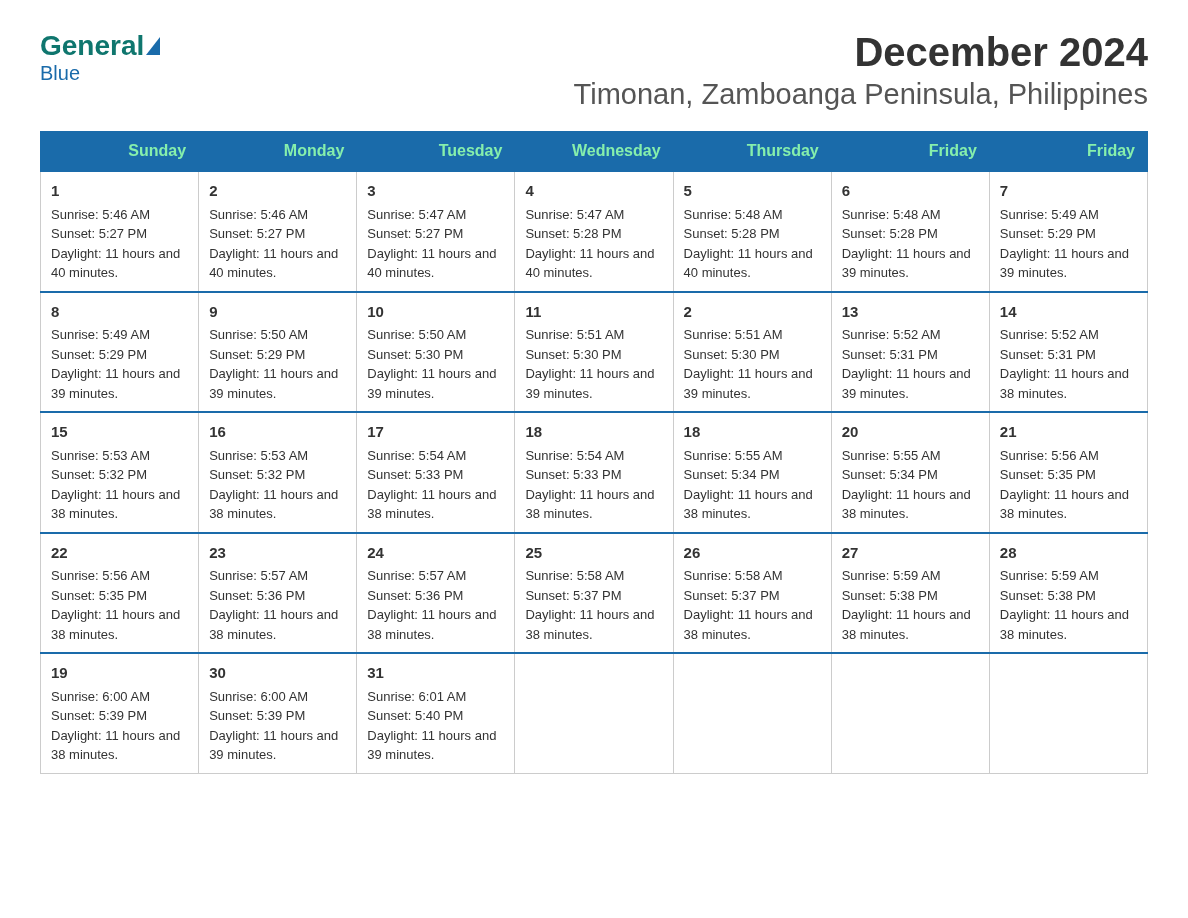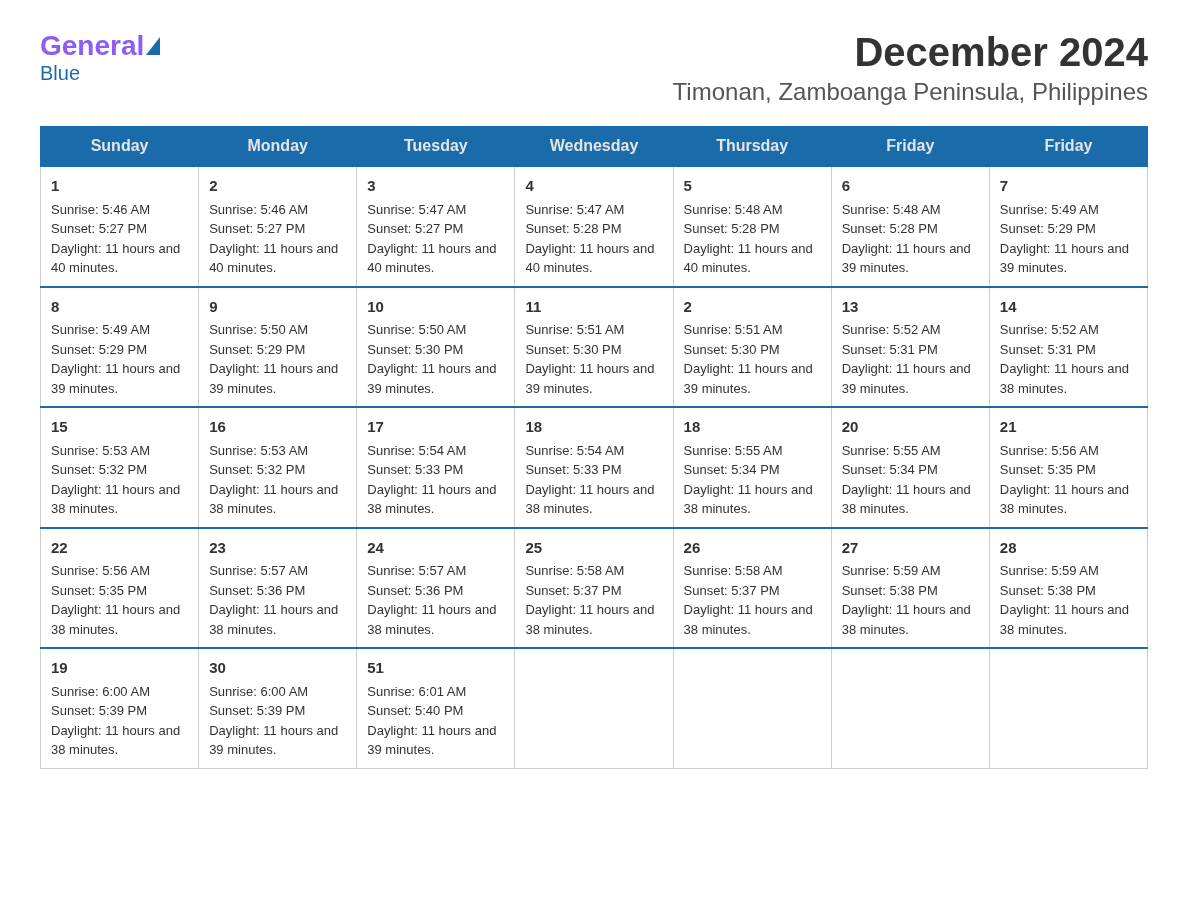--- a/index.html
+++ b/index.html
@@ -22,21 +22,21 @@
       flex-direction: column;
       align-items: flex-start;
     }
     .logo-text {
       display: flex;
       align-items: center;
       font-size: 28px;
       font-weight: bold;
       color: #333;
     }
-    .logo-general { color: #8b5cf6; }
+    .logo-general { color: #0f766e; }
     .logo-triangle {
       display: inline-block;
       width: 0;
       height: 0;
       border-left: 14px solid transparent;
       border-right: 0px solid transparent;
       border-bottom: 18px solid #1a6baa;
       margin: 0 2px;
       vertical-align: middle;
     }
@@ -48,36 +48,36 @@
     .title-area {
       text-align: right;
     }
     .month-title {
       font-size: 40px;
       font-weight: bold;
       color: #333;
       line-height: 1.1;
     }
     .location-title {
-      font-size: 24px;
+      font-size: 29px;
       color: #555;
       margin-top: 4px;
     }
     .calendar {
       width: 100%;
       border-collapse: collapse;
       border: 1px solid #aaa;
     }
     .calendar th {
       background-color: #1a6baa;
-      color: #e5e5e5;
+      color: #86efac;
       font-size: 16px;
       font-weight: bold;
       padding: 10px 12px;
-      text-align: center;
+      text-align: right;
       border: 1px solid #1a6baa;
     }
     .calendar td {
       vertical-align: top;
       padding: 8px 10px;
       border: 1px solid #ccc;
       font-size: 13px;
       line-height: 1.5;
       width: 14.28%;
       min-height: 90px;
@@ -254,21 +254,21 @@
       <tr>
         <td>
           <span class="day-number">19</span>
           <span class="day-info">Sunrise: 6:00 AM<br>Sunset: 5:39 PM<br>Daylight: 11 hours and 38 minutes.</span>
         </td>
         <td>
           <span class="day-number">30</span>
           <span class="day-info">Sunrise: 6:00 AM<br>Sunset: 5:39 PM<br>Daylight: 11 hours and 39 minutes.</span>
         </td>
         <td>
-          <span class="day-number">51</span>
+          <span class="day-number">31</span>
           <span class="day-info">Sunrise: 6:01 AM<br>Sunset: 5:40 PM<br>Daylight: 11 hours and 39 minutes.</span>
         </td>
         <td class="empty-cell"></td>
         <td class="empty-cell"></td>
         <td class="empty-cell"></td>
         <td class="empty-cell"></td>
       </tr>
     </tbody>
 </table>
 

